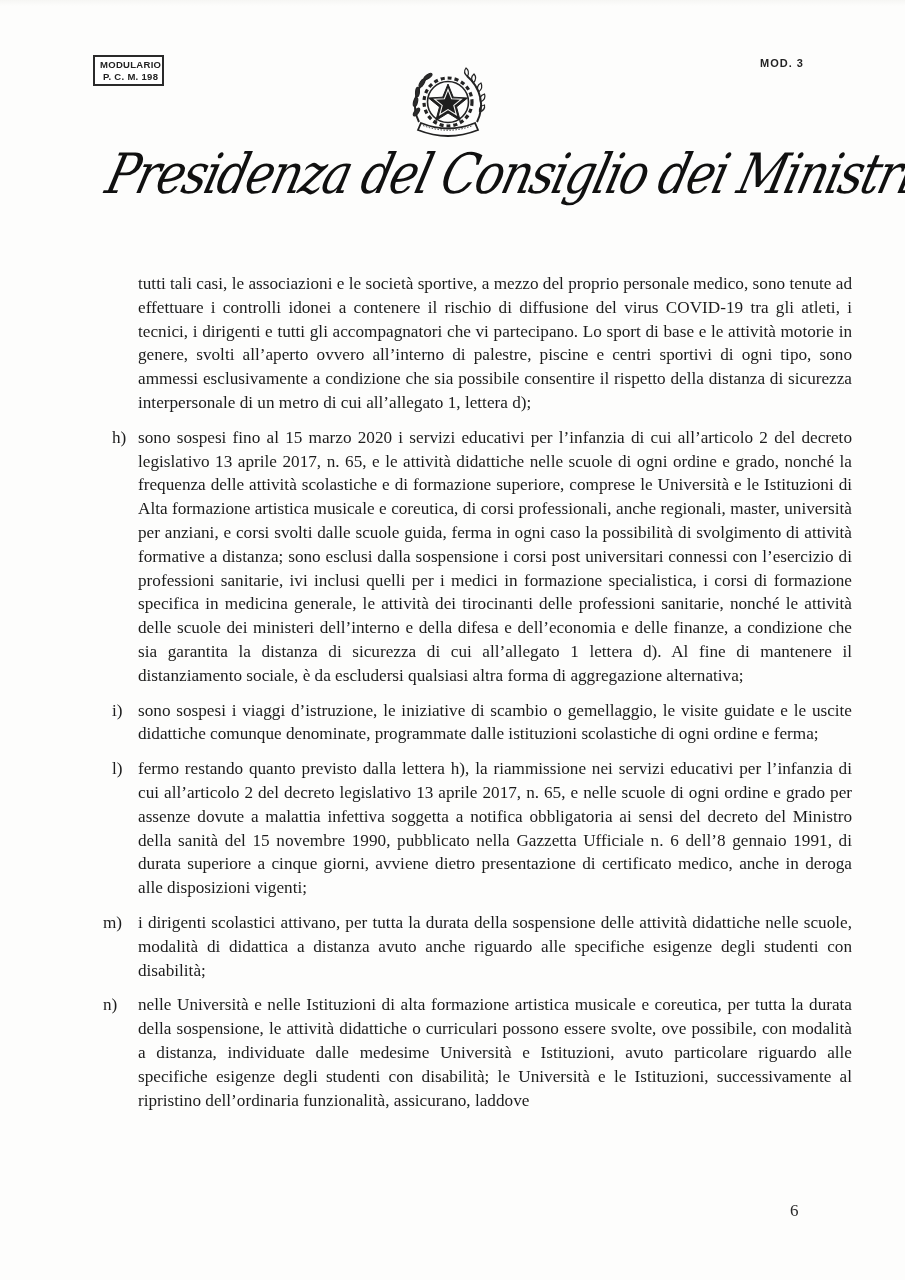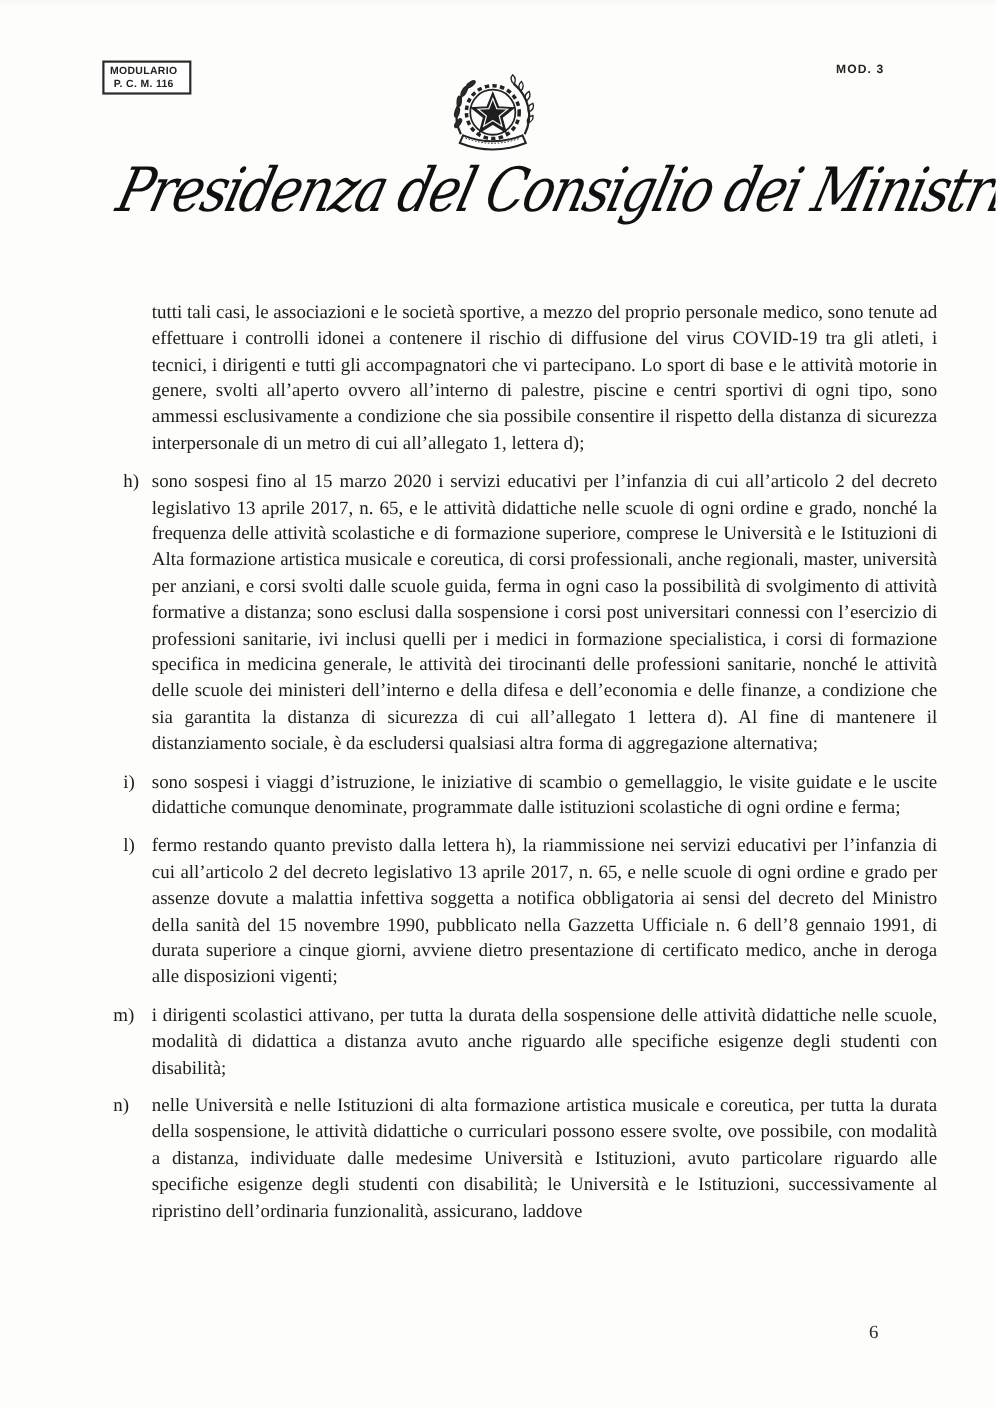--- a/index.html
+++ b/index.html
@@ -13,21 +13,21 @@
   }
   .page {
     position: absolute; inset: 0;
     background: linear-gradient(180deg, #f6f6f4 0px, #fdfdfc 6px);
   }
 
   
   .modulario-box {
     position: absolute; left: 93px; top: 55px;
     border: 2px solid #2a2a2a;
-    padding: 2px 11px 1px 5px;
+    padding: 2px 1px 1px 5px;
     text-align: center;
     font-family: "Liberation Sans", sans-serif;
     font-weight: bold;
     font-size: 9.5px;
     line-height: 12px;
     letter-spacing: 0.3px;
     color: #222;
     background: #fff;
   }
 
@@ -88,21 +88,21 @@
     color: #2a2a2a;
   }
 </style>
 </head>
 <body>
 
 <div class="page">
 
   <div class="modulario-box">
     <div>MODULARIO</div>
-    <div>P. C. M. 116</div>
+    <div>P. C. M. 198</div>
   </div>
 
   <div class="mod-label">MOD. 3</div>
 
   <svg class="emblem" viewBox="0 0 94 94" aria-hidden="true">
 
     <circle cx="47" cy="42" r="24" fill="none" stroke="#232323" stroke-width="3.2" stroke-dasharray="4 3"></circle>
     <circle cx="47" cy="42" r="20.5" fill="none" stroke="#232323" stroke-width="1.6"></circle>
 
     <path d="M47 24 L52.3 37.2 L66.5 38 L55.5 46.9 L59.2 60.6 L47 53 L34.8 60.6 L38.5 46.9 L27.5 38 L41.7 37.2 Z" fill="#1e1e1e" stroke="#1e1e1e" stroke-width="1"></path>

